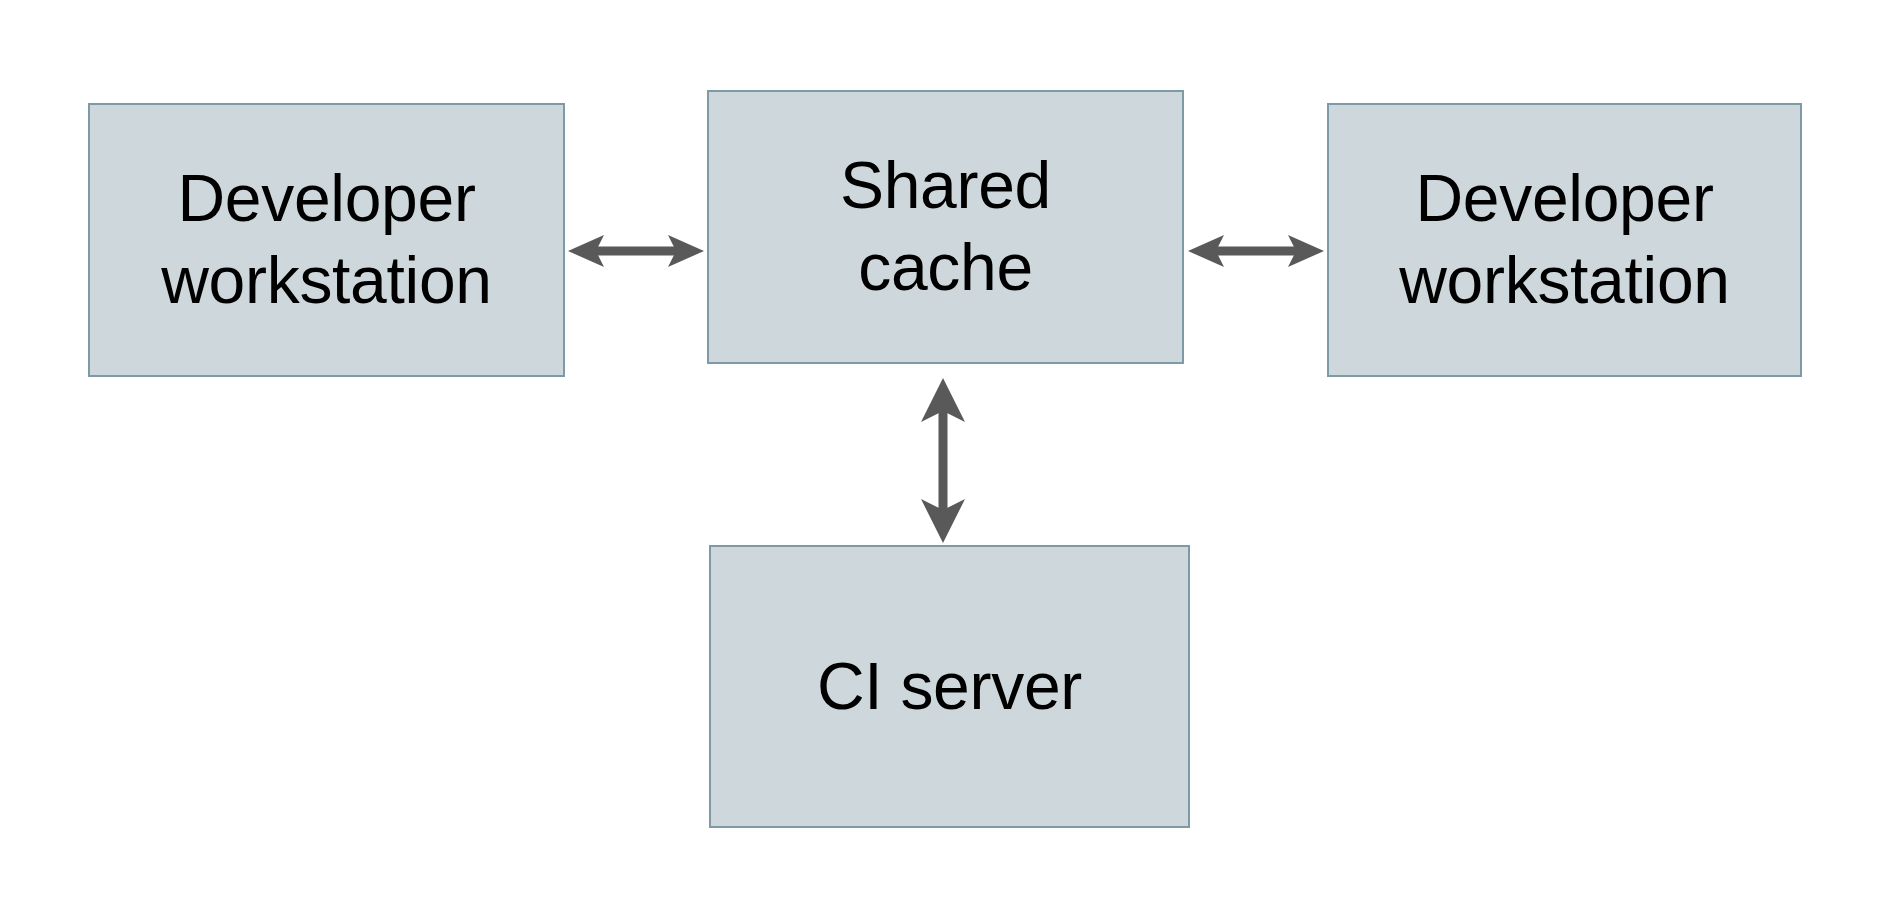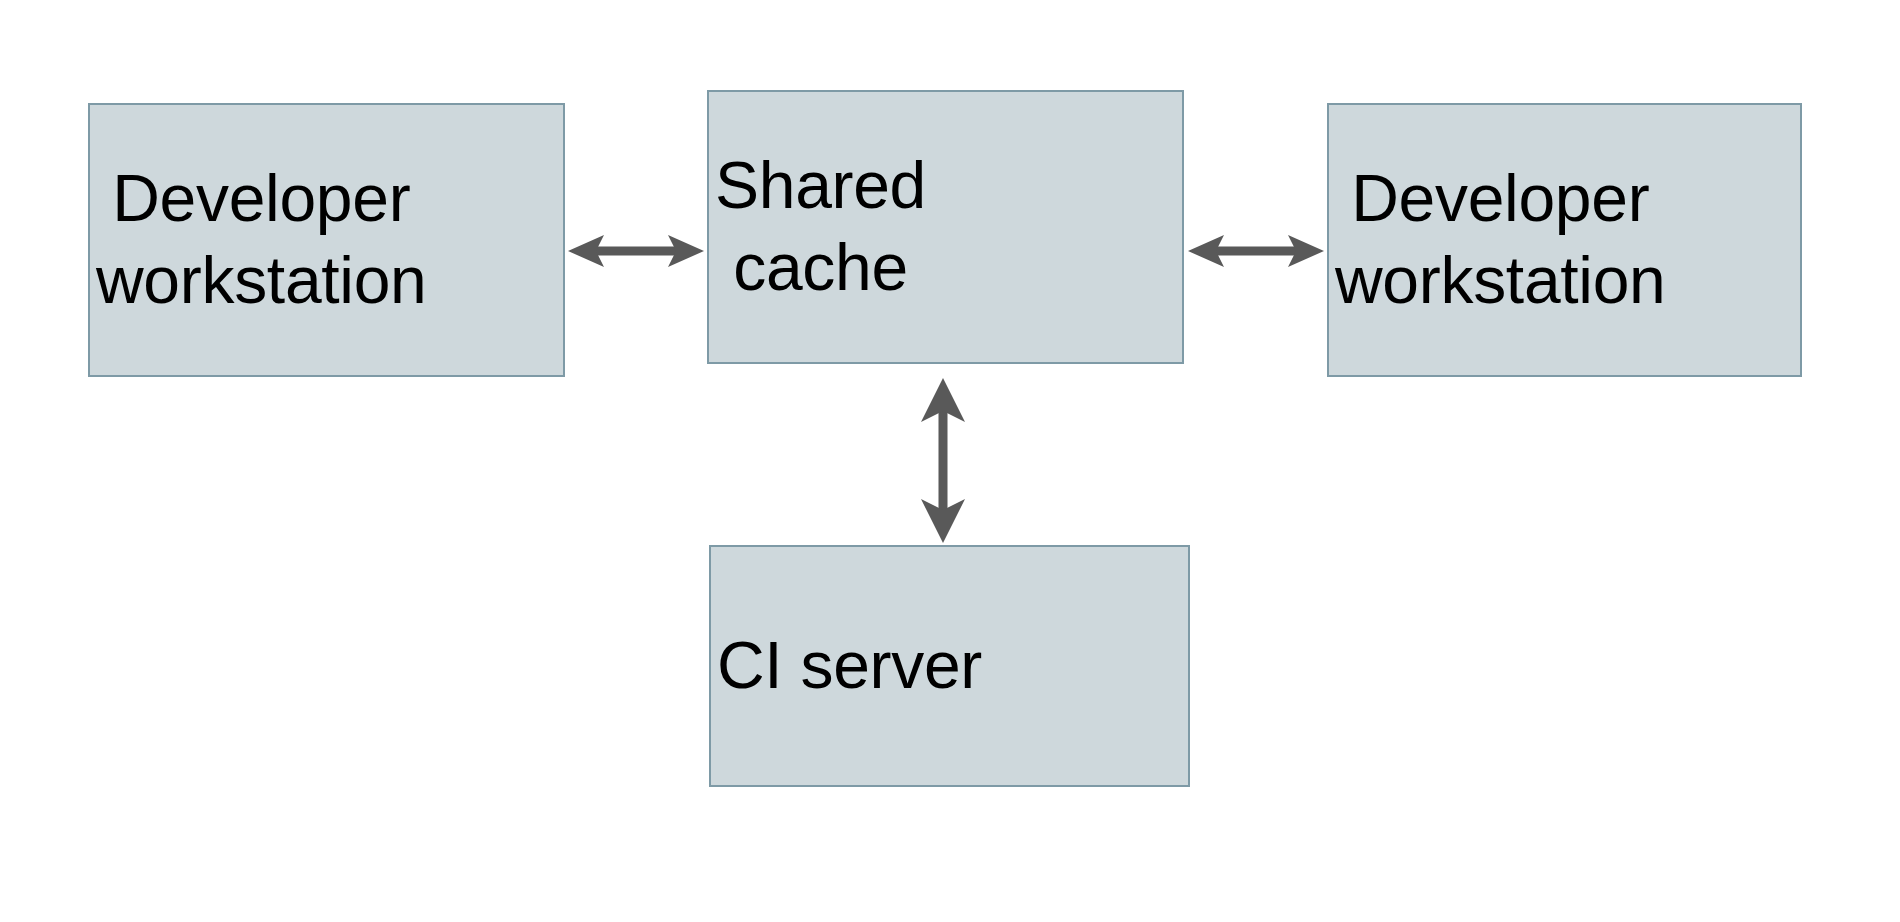--- a/index.html
+++ b/index.html
@@ -20,20 +20,21 @@
     height: 922px;
     background: #ffffff;
   }
   .node-box {
     position: absolute;
     box-sizing: border-box;
     background: #ced8dc;
     border: 2px solid #7e9aa6;
     display: flex;
     align-items: center;
+    justify-content: center;
     text-align: center;
   }
   .node-label {
     font-family: "Liberation Sans", sans-serif;
     font-size: 66px;
     line-height: 1.24;
     color: #000000;
     font-weight: 400;
     letter-spacing: -0.3px;
     white-space: pre-line;
@@ -84,17 +85,17 @@
   <div class="node-box" style="left:707px; top:90px; width:477px; height:274px;">
     <span class="node-label">Shared
 cache</span>
   </div>
 
   <div class="node-box" style="left:1327px; top:103px; width:475px; height:274px;">
     <span class="node-label">Developer
 workstation</span>
   </div>
 
-  <div class="node-box" style="left:709px; top:545px; width:481px; height:242px;">
+  <div class="node-box" style="left:709px; top:545px; width:481px; height:283px;">
     <span class="node-label">CI server</span>
   </div>
 
 </div>
 
 </body></html>

